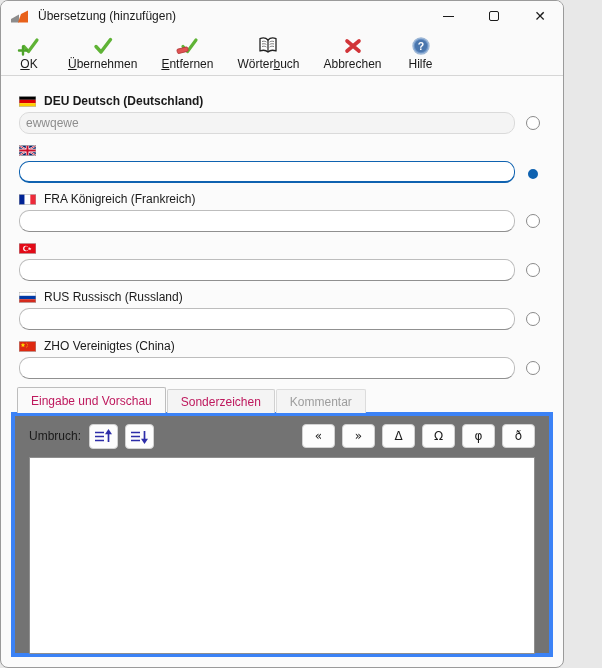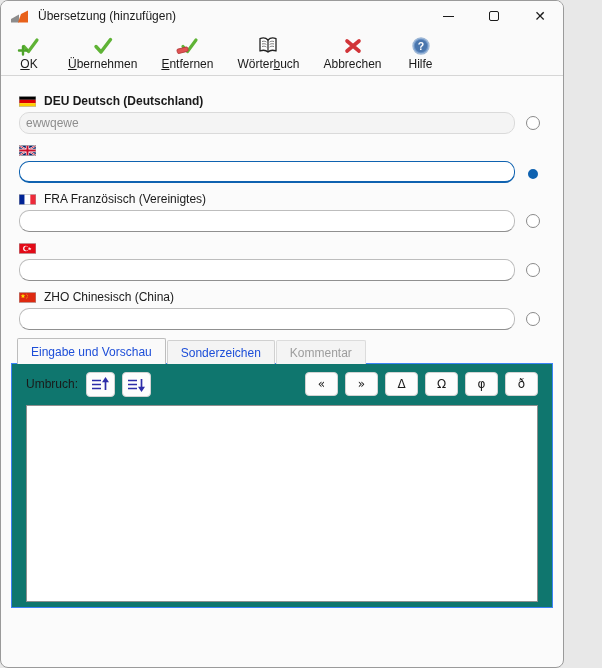--- a/index.html
+++ b/index.html
@@ -37,24 +37,24 @@
     background:#fff;padding:0 6px;font-family:"Liberation Sans",sans-serif;font-size:12px;color:#1a1a1a;border-radius:10px;outline:none;
   }
   .lang-input.disabled{background:#f4f4f4;border:1px solid #dadada;color:#8d8d8d;}
   .lang-input.focused{border:1px solid #0f62b0;border-bottom:2px solid #0f62b0;}
   .radio-col{width:36px;display:flex;align-items:flex-end;justify-content:center;padding-bottom:4px;}
   .radio{width:14px;height:14px;border-radius:50%;border:1px solid #8a8a8a;background:#fff;display:inline-block;}
   .radio.selected{width:6px;height:6px;border:5px solid #0f62b0;background:#fff;}
   
   .tab-area{margin:3px 10px 0 10px;}
   .tabs{display:flex;align-items:flex-end;padding-left:6px;position:relative;z-index:2;margin-bottom:-1px;}
-  .tab{padding:5px 13px 4px;border:1px solid #d0d0d0;border-bottom:none;background:#f4f4f4;margin-right:1px;font-size:12px;color:#1d4ed8;border-radius:2px 2px 0 0;cursor:default;}
+  .tab{padding:5px 13px 4px;border:1px solid #d0d0d0;border-bottom:none;background:#f4f4f4;margin-right:1px;font-size:12px;color:#be185d;border-radius:2px 2px 0 0;cursor:default;}
   .tab.active{background:#fafafa;border-color:#bdbdbd;padding-top:6px;padding-bottom:5px;}
   .tab.disabled{color:#9d9d9d;border-color:#dcdcdc;}
-  .panel{border:1px solid #3b82f6;background:#0f766e;height:245px;padding:5px 14px 0;position:relative;z-index:1;}
+  .panel{border:4px solid #3b82f6;background:#737373;height:245px;padding:5px 14px 0;position:relative;z-index:1;}
   .umbruch-row{display:flex;align-items:center;height:30px;}
   .umbruch-label{margin-right:8px;}
   .icon-btn{width:29px;height:25px;border:1px solid #d2d2d2;border-radius:4px;background:#fdfdfd;display:flex;align-items:center;justify-content:center;margin-right:7px;cursor:default;}
   .spacer{flex:1;}
   .char-btn{min-width:33px;height:24px;border:1px solid #d2d2d2;border-radius:4px;background:#fdfdfd;font-size:12px;font-family:"DejaVu Sans",sans-serif;display:flex;align-items:center;justify-content:center;margin-left:7px;cursor:default;color:#1a1a1a;}
   .big-textarea{
     display:block;width:100%;height:197px;margin-top:6px;border:1px solid #8f8f8f;background:#fff;
     resize:none;font-family:"Liberation Sans",sans-serif;font-size:12px;outline:none;
   }
   u{text-decoration:underline;}
@@ -195,21 +195,21 @@
       <div class="lang-main">
         <div class="lang-label">
           <span class="flag">
             <svg width="17" height="11" viewBox="0 0 60 36">
               <rect width="20" height="36" fill="#002395"></rect>
                 <rect x="20" width="20" height="36" fill="#fff"></rect>
                 <rect x="40" width="20" height="36" fill="#ed2939"></rect>
               <rect x="0.5" y="0.5" width="59" height="35" fill="none" stroke="#a8a8a8" stroke-width="2"></rect>
             </svg>
           </span>
-          <span class="lname">FRA Französisch (Vereinigtes)</span>
+          <span class="lname">FRA Königreich (Frankreich)</span>
         </div>
         <input class="lang-input" value="" style="">
       </div>
       <div class="radio-col">
           <span class="radio"></span>
         </div>
     </div>
 
     <div class="lang-block">
       <div class="lang-main">
@@ -224,36 +224,55 @@
             </svg>
           </span>
         </div>
         <input class="lang-input" value="" style="">
       </div>
       <div class="radio-col">
           <span class="radio"></span>
         </div>
     </div>
 
+    <div class="lang-block">
+      <div class="lang-main">
+        <div class="lang-label">
+          <span class="flag">
+            <svg width="17" height="11" viewBox="0 0 60 36">
+              <rect width="60" height="12" fill="#fff"></rect>
+                <rect y="12" width="60" height="12" fill="#0039a6"></rect>
+                <rect y="24" width="60" height="12" fill="#d52b1e"></rect>
+              <rect x="0.5" y="0.5" width="59" height="35" fill="none" stroke="#a8a8a8" stroke-width="2"></rect>
+            </svg>
+          </span>
+          <span class="lname">RUS Russisch (Russland)</span>
+        </div>
+        <input class="lang-input" value="" style="">
+      </div>
+      <div class="radio-col">
+          <span class="radio"></span>
+        </div>
+    </div>
 
     <div class="lang-block">
       <div class="lang-main">
         <div class="lang-label">
           <span class="flag">
             <svg width="17" height="11" viewBox="0 0 60 36">
               <rect width="60" height="36" fill="#de2910"></rect>
               <polygon points="14,5 16.4,10.4 22,10.9 17.6,14.6 19,20 14,16.8 9,20 10.4,14.6 6,10.9 11.6,10.4" fill="#ffde00"></polygon>
               <circle cx="26" cy="6" r="1.6" fill="#ffde00"></circle>
                 <circle cx="30" cy="10" r="1.6" fill="#ffde00"></circle>
                 <circle cx="30" cy="16" r="1.6" fill="#ffde00"></circle>
                 <circle cx="26" cy="20" r="1.6" fill="#ffde00"></circle>
               <rect x="0.5" y="0.5" width="59" height="35" fill="none" stroke="#a8a8a8" stroke-width="2"></rect>
             </svg>
           </span>
-          <span class="lname">ZHO Chinesisch (China)</span>
+          <span class="lname">ZHO Vereinigtes (China)</span>
         </div>
         <input class="lang-input" value="" style="">
       </div>
       <div class="radio-col">
           <span class="radio"></span>
         </div>
     </div>
   </div>
 
   <div class="tab-area">

